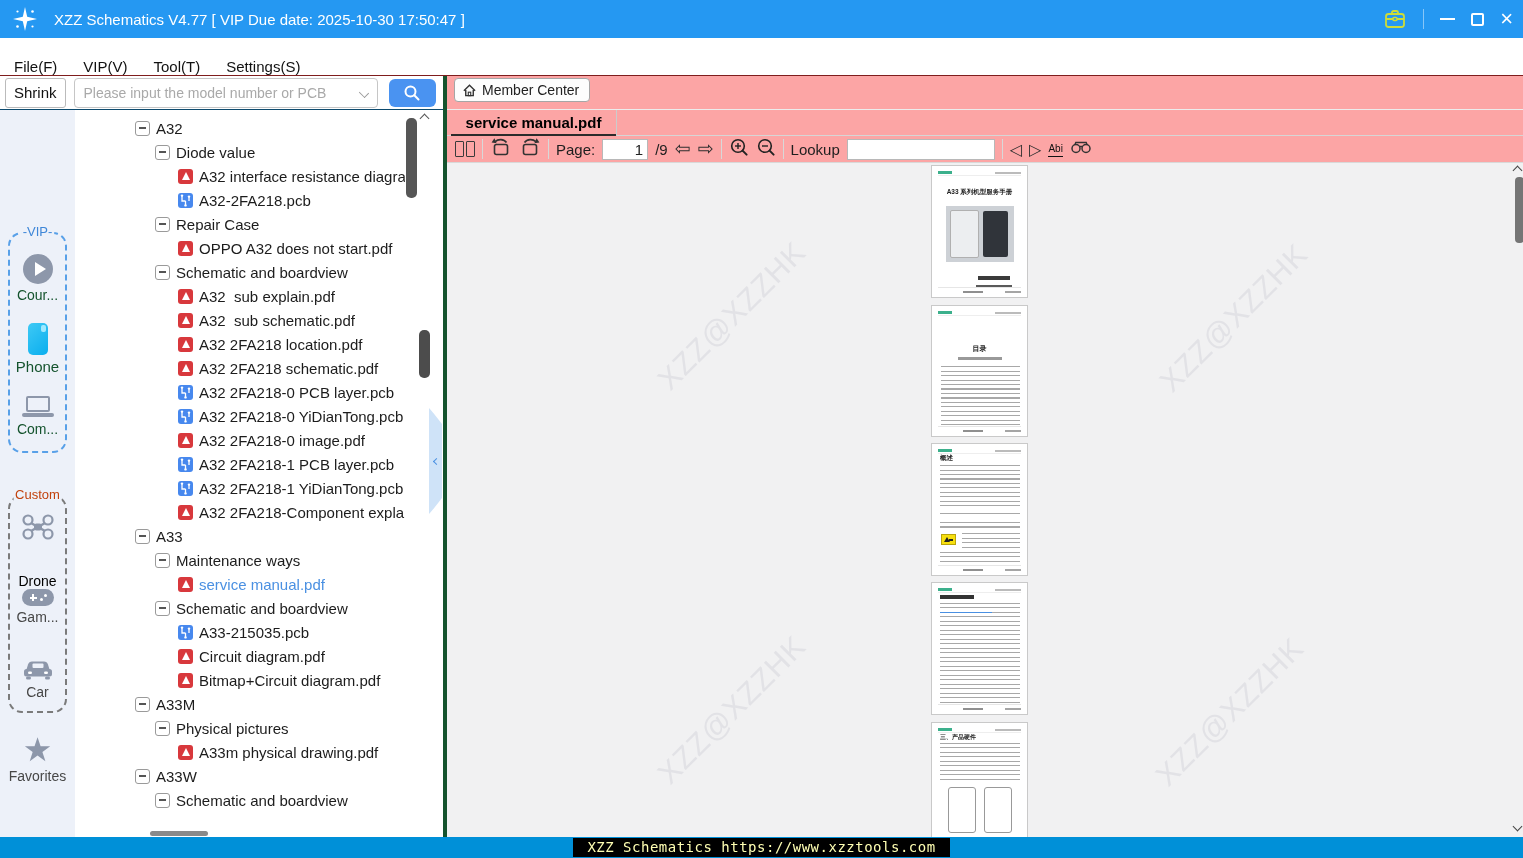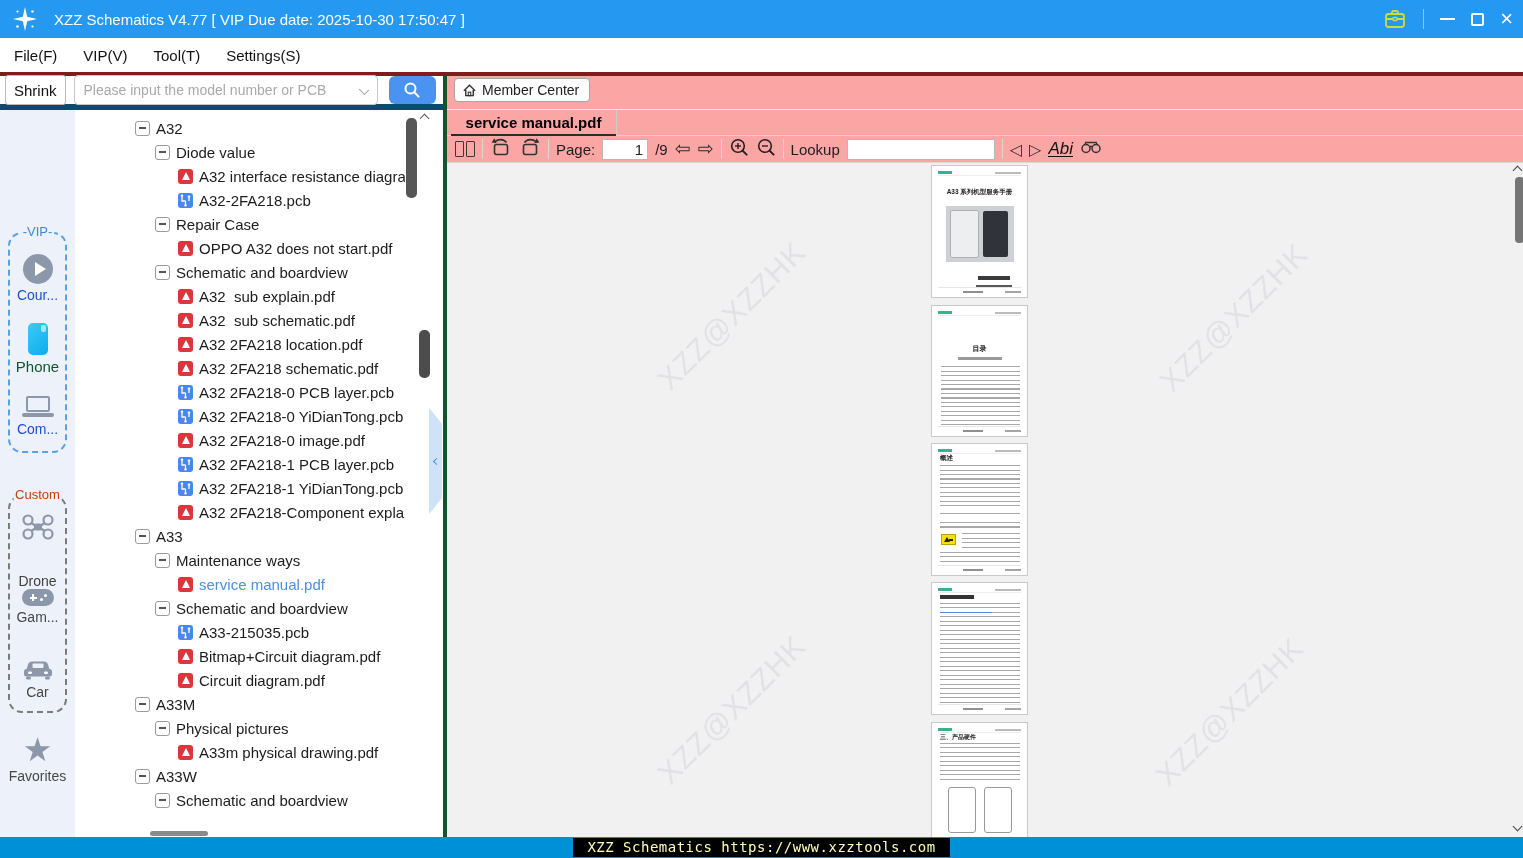--- a/index.html
+++ b/index.html
@@ -9,41 +9,41 @@
   #titlebar { position:absolute; left:0; top:0; width:1523px; height:38px; background:#2598f2; display:flex; align-items:center; }
   #titlebar .logo { margin-left:10px; width:30px; height:30px; }
   #titlebar .title { color:#fff; font-size:15px; margin-left:14px; }
   #titlebar .win-right { position:absolute; right:10px; top:0; height:38px; display:flex; align-items:center; gap:16px; }
   .divider-v { width:1px; height:20px; background:rgba(255,255,255,.45); }
   .btn-min { width:15px; height:2px; background:#fff; }
   .btn-max { width:13px; height:13px; border:2px solid #fff; border-radius:2px; }
   .btn-close { color:#fff; font-size:22px; line-height:18px; }
 
   
-  #menubar { position:absolute; left:0; top:38px; width:1523px; height:38px; background:#fff; border-bottom:4px solid #7f1d1d; display:flex; align-items:center; padding-left:14px; gap:26px; }
+  #menubar { position:absolute; left:0; top:38px; width:1523px; height:38px; background:#fff; border-bottom:1px solid #7f1d1d; display:flex; align-items:flex-end; padding-left:14px; gap:26px; }
   #menubar .mitem { font-size:15px; color:#111; }
 
   
-  #searchrow { position:absolute; left:0; top:76px; width:443px; height:34px; background:#fff; border-bottom:6px solid #0c4a6e; display:flex; align-items:center; }
+  #searchrow { position:absolute; left:0; top:76px; width:443px; height:34px; background:#fff; border-bottom:1px solid #0c4a6e; display:flex; align-items:center; }
   #shrink-btn { margin-left:5px; height:30px; padding:0 8px; border:1px solid #bbb; border-radius:3px; background:#fff; font-size:15px; color:#111; display:flex; align-items:center; }
   .search-wrap { position:relative; margin-left:8px;border-radius:15px; }
   #model-input { width:304px; height:30px; border:1px solid #c6c6c6; border-radius:4px; font-size:14px; padding:0 26px 0 9px; color:#333; font-family:"Liberation Sans",sans-serif; }
   #model-input::placeholder { color:#a9a9a9; }
   .input-chev { position:absolute; right:10px; top:11px; width:8px; height:8px; border-right:1.6px solid #999; border-bottom:1.6px solid #999; transform:rotate(45deg) scale(1,.8); }
   #search-btn { margin-left:11px; width:47px; height:28px; background:#4a93f1; border-radius:6px; display:flex; align-items:center; justify-content:center; }
 
   
   #sidebar { position:absolute; left:0; top:110px; width:75px; height:727px; background:#edf1f9; }
   .side-group { position:absolute; left:8px; width:59px; border:2px dashed #58a0e8; border-radius:14px; }
   .side-group .grp-label { position:absolute; top:-10px; left:50%; transform:translateX(-50%); background:#edf1f9; padding:0 2px; font-size:13px; color:#3f87d8; white-space:nowrap; }
   #vip-group { top:122px; height:221px; }
   #custom-group { top:385px; height:218px; border-color:#7a7a7a; }
   #custom-group .grp-label { color:#c2410c; }
   .side-item { position:absolute; left:0; width:100%; display:flex; flex-direction:column; align-items:center; }
-  .side-label { font-size:14px; color:#1d4ed8; margin-top:3px; white-space:nowrap; }
+  .side-label { font-size:14px; color:#14532d; margin-top:3px; white-space:nowrap; }
   .side-label.active { color:#14532d; font-size:15px; }
   .icon-play { width:30px; height:30px; border-radius:50%; background:#8d97aa; position:relative; }
   .icon-play::after { content:""; position:absolute; left:12px; top:8px; border-top:7px solid transparent; border-bottom:7px solid transparent; border-left:11px solid #fff; }
   .icon-phone { width:20px; height:32px; border-radius:5px; background:linear-gradient(135deg,#3ec9f5,#0aaeee); position:relative; }
   .icon-phone::after { content:""; position:absolute; top:2px; right:2px; width:5px; height:7px; border-radius:2px; background:#9fe9ff; }
   .icon-laptop { width:32px; height:22px; position:relative; }
   .icon-laptop .scr { width:24px; height:16px; border:2px solid #8d97aa; border-radius:2px; margin:0 auto; }
   .icon-laptop .base { width:32px; height:4px; background:#8d97aa; border-radius:2px; margin-top:1px; }
   .icon-gamepad { width:32px; height:17px; border-radius:9px; background:#8d97aa; position:relative; }
   .icon-gamepad::before { content:""; position:absolute; left:8px; top:7.5px; width:7px; height:2px; background:#fff; }
@@ -94,21 +94,21 @@
   
   #pdftoolbar { position:relative; height:27px; border-bottom:1px solid #d9d9d9; display:flex; align-items:center; padding-left:8px; gap:7px; }
   .tsep { width:1px; height:20px; background:#d8d8d8; }
   .dblpage { display:flex; gap:2px; }
   .dblpage span { width:9px; height:16px; border:1.6px solid #3a3a3a; border-radius:1px; }
   .tool-label { font-size:15px; color:#1e1e1e; }
   #page-input { width:46px; height:21px; border:1px solid #b8b8b8; font-size:15px; text-align:right; padding-right:4px; color:#222; font-family:"Liberation Sans",sans-serif; }
   .nav-arrow { font-size:19px; color:#2e2e2e; line-height:20px; }
   #lookup-input { width:148px; height:21px; border:1px solid #b8b8b8; font-size:14px; padding:0 5px; font-family:"Liberation Sans",sans-serif; }
   .tri { font-size:16px; color:#2e2e2e; }
-  #abi { font-size:17px; color:#111; border-bottom:1px solid #111; line-height:15px;font-style:italic; }
+  #abi { font-size:10px; color:#111; border-bottom:1px solid #111; line-height:15px; }
   .rot-left svg { transform:scaleX(-1); }
 
   
   #viewer { position:absolute; left:0; top:87px; width:1079px; height:674px; background:#f1f1f2; overflow:hidden; }
   .wm { position:absolute; width:220px; height:40px; text-align:center; font-size:30px; letter-spacing:1px; color:#e2e2e6; transform:rotate(-45deg); white-space:nowrap; }
   #vsb-up { position:absolute; left:1067px; top:4px; transform:rotate(45deg); border-color:#444; }
   #vsb-down { position:absolute; left:1067px; top:660px; transform:rotate(225deg); border-color:#444; }
   #vsb-thumb { position:absolute; left:1068px; top:14px; width:9px; height:66px; background:#757575; border-radius:4px; }
 
   .page { position:absolute; left:484px; width:97px; background:#fff; border:1px solid #c9c9c9; }
@@ -223,21 +223,21 @@
     <span class="grp-label">Custom</span>
     <div class="side-item" style="top:16px;">
       <svg width="34" height="28" viewBox="0 0 34 28">
         <circle cx="7" cy="7" r="4.5" fill="none" stroke="#8d97aa" stroke-width="2.2"></circle>
         <circle cx="27" cy="7" r="4.5" fill="none" stroke="#8d97aa" stroke-width="2.2"></circle>
         <circle cx="7" cy="21" r="4.5" fill="none" stroke="#8d97aa" stroke-width="2.2"></circle>
         <circle cx="27" cy="21" r="4.5" fill="none" stroke="#8d97aa" stroke-width="2.2"></circle>
         <path d="M10 10 L24 18 M24 10 L10 18" stroke="#8d97aa" stroke-width="2.5"></path>
         <rect x="13" y="10.5" width="8" height="7" rx="2.5" fill="#8d97aa"></rect>
       </svg>
-      <span class="side-label" style="color:#404040;margin-top:32px;">Drone</span>
+      <span class="side-label" style="color:#000000;margin-top:32px;">Drone</span>
     </div>
     <div class="side-item" style="top:92px;">
       <div class="icon-gamepad"><span class="gp-dots"></span></div>
       <span class="side-label" style="color:#474747;">Gam...</span>
     </div>
     <div class="side-item" style="top:158px;">
       <svg width="34" height="26" viewBox="0 0 34 26">
         <path d="M5 16 L7 9.5 Q8 6.5 11 6.5 H23 Q26 6.5 27 9.5 L29 16 Z" fill="#8d97aa"></path>
         <rect x="3" y="14" width="28" height="7.5" rx="2.5" fill="#8d97aa"></rect>
         <rect x="11.5" y="8.5" width="11" height="4.5" rx="1" fill="#edf1f9"></rect>
@@ -415,27 +415,27 @@
           <circle cx="11" cy="3.6" r="1.2" fill="#fff"></circle>
           <circle cx="7.5" cy="12.4" r="1.2" fill="#fff"></circle>
         </svg>
       </span>
     <span class="trow-label">A33-215035.pcb</span>
   </div>
     <div class="trow lvl3 pdf">
 
     <span class="pdfico"></span>
 
+    <span class="trow-label">Circuit diagram.pdf</span>
+  </div>
+    <div class="trow lvl3 pdf">
+
+    <span class="pdfico"></span>
+
     <span class="trow-label">Bitmap+Circuit diagram.pdf</span>
-  </div>
-    <div class="trow lvl3 pdf">
-
-    <span class="pdfico"></span>
-
-    <span class="trow-label">Circuit diagram.pdf</span>
   </div>
     <div class="trow lvl1 folder">
     <span class="minusbox"></span>
 
     <span class="trow-label">A33M</span>
   </div>
     <div class="trow lvl2 folder">
     <span class="minusbox"></span>
 
     <span class="trow-label">Physical pictures</span>

